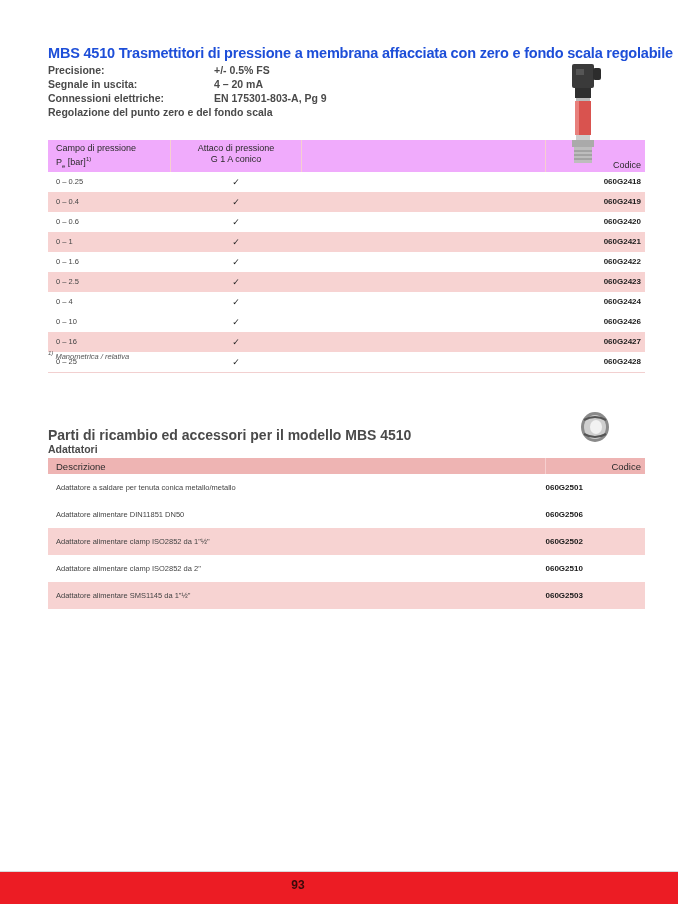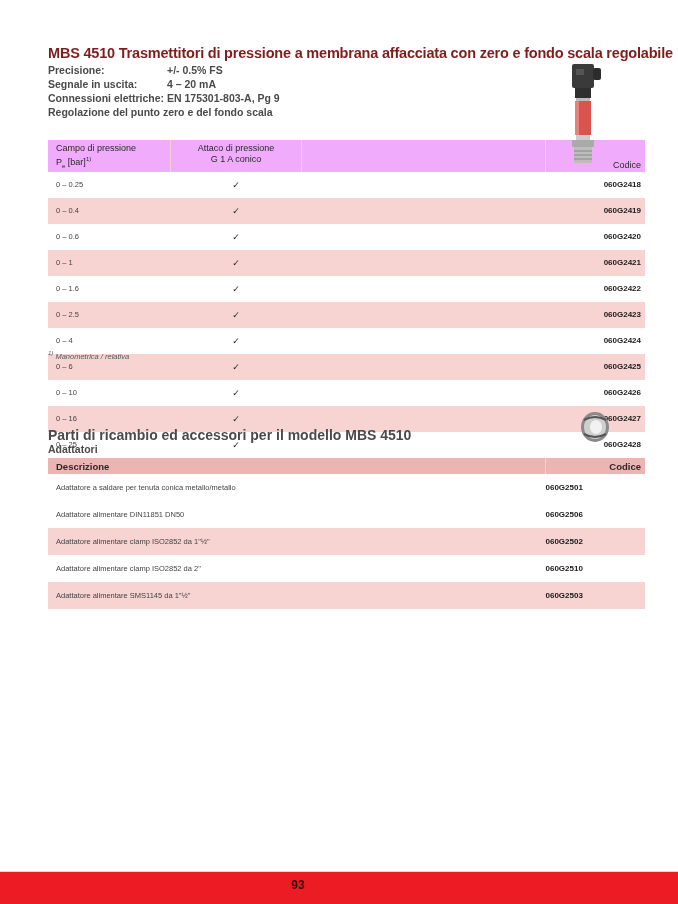--- a/index.html
+++ b/index.html
@@ -1,47 +1,47 @@
 <!DOCTYPE html>
 <html><head>
 <meta charset="utf-8">
 <style>
   html, body { margin:0; padding:0; }
   body { width:678px; height:904px; background:#ffffff; position:relative; overflow:hidden;
          font-family:"Liberation Sans", "DejaVu Sans", sans-serif; color:#1a1a1a; }
-  .title { position:absolute; left:48px; top:45px; font-size:14.5px; font-weight:bold; color:#7f1d1d; letter-spacing:-0.2px; white-space:nowrap; }
+  .title { position:absolute; left:48px; top:45px; font-size:14.5px; font-weight:bold; color:#1d4ed8; letter-spacing:-0.2px; white-space:nowrap; }
   .specs { position:absolute; left:48px; top:63px; font-size:10.5px; font-weight:bold; color:#4a4a4a; line-height:14px; }
-  .spec-row { display:flex; }
+  .spec-row { display:flex;gap:47px; }
   .spec-label { width:119px; }
   .spec-full { }
 
   table { border-collapse:collapse; position:absolute; }
   td, th { padding:0; }
   .t1 { left:48px; top:140px; width:597px; }
   .t1 th { background:#f0abfc; font-weight:normal; font-size:9px; color:#2a2a2a; text-align:left; vertical-align:top; height:28px; }
   .t1 th.c1 { width:114px; padding:3px 0 0 8px; line-height:11px; }
   .t1 th.c2 { width:130px; text-align:center; padding-top:3px; line-height:11px; border-left:1px solid #f6cfcf; }
   .t1 th.c3 { border-left:1px solid #f6cfcf; }
   .t1 th.c4 { width:95px; text-align:right; vertical-align:bottom; padding:0 4px 2px 0; border-left:1px solid #f6cfcf; }
-  .t1 td { height:26px; font-size:7.5px; color:#444; }
+  .t1 td { height:20px; font-size:7.5px; color:#444; }
   .t1 td.c1 { padding-left:8px; }
   .t1 td.c2 { text-align:center; font-size:9px; color:#222; }
   .t1 td.c4 { text-align:right; padding-right:4px; font-weight:bold; color:#1a1a1a; font-size:8px; }
   tr.alt td { background:#f7d3d2;margin-left:8px; }
   tr.last td { border-bottom:1px solid #f2d0d0; }
   .sub { font-size:6px; vertical-align:sub; }
   .sup { font-size:6px; vertical-align:super; }
 
   .footnote { position:absolute; left:48px; top:350px; font-size:7.5px; font-style:italic; color:#555; }
 
   .title2 { position:absolute; left:48px; top:427px; font-size:14px; font-weight:bold; color:#4a4a4a; }
   .subtitle2 { position:absolute; left:48px; top:443px; font-size:10.5px; font-weight:bold; color:#4a4a4a; }
 
   .t2 { left:48px; top:458px; width:597px; }
-  .t2 th { background:#eeb4b3; font-weight:bold; font-size:9.5px; color:#2a2a2a; height:16px; text-align:left; }
+  .t2 th { background:#eeb4b3; font-weight:normal; font-size:9.5px; color:#2a2a2a; height:16px; text-align:left; }
   .t2 th.d1 { padding-left:8px; }
   .t2 th.d2 { width:95px; text-align:right; padding-right:4px; border-left:1px solid #f6cfcf; }
   .t2 td { height:27px; font-size:7.5px; color:#444; }
   .t2 td.d1 { padding-left:8px; }
   .t2 td.d2 { text-align:left; padding-right:4px; font-weight:bold; font-size:8px; color:#1a1a1a; }
 
   .product-img { position:absolute; left:566px; top:62px; width:40px; height:105px; }
   .adapter-img { position:absolute; left:578px; top:410px; width:34px; height:34px; }
 
   .footer-line { position:absolute; left:0; top:871px; width:678px; height:1px; background:#d9d9d9; }
@@ -119,26 +119,20 @@
         <td class="c1">0 – 2.5</td>
         <td class="c2">✓</td>
         <td class="c3"></td>
         <td class="c4">060G2423</td>
       </tr>
       <tr>
         <td class="c1">0 – 4</td>
         <td class="c2">✓</td>
         <td class="c3"></td>
         <td class="c4">060G2424</td>
-      </tr>
-      <tr class="alt">
-        <td class="c1">0 – 6</td>
-        <td class="c2">✓</td>
-        <td class="c3"></td>
-        <td class="c4">060G2425</td>
       </tr>
       <tr>
         <td class="c1">0 – 10</td>
         <td class="c2">✓</td>
         <td class="c3"></td>
         <td class="c4">060G2426</td>
       </tr>
       <tr class="alt">
         <td class="c1">0 – 16</td>
         <td class="c2">✓</td>

